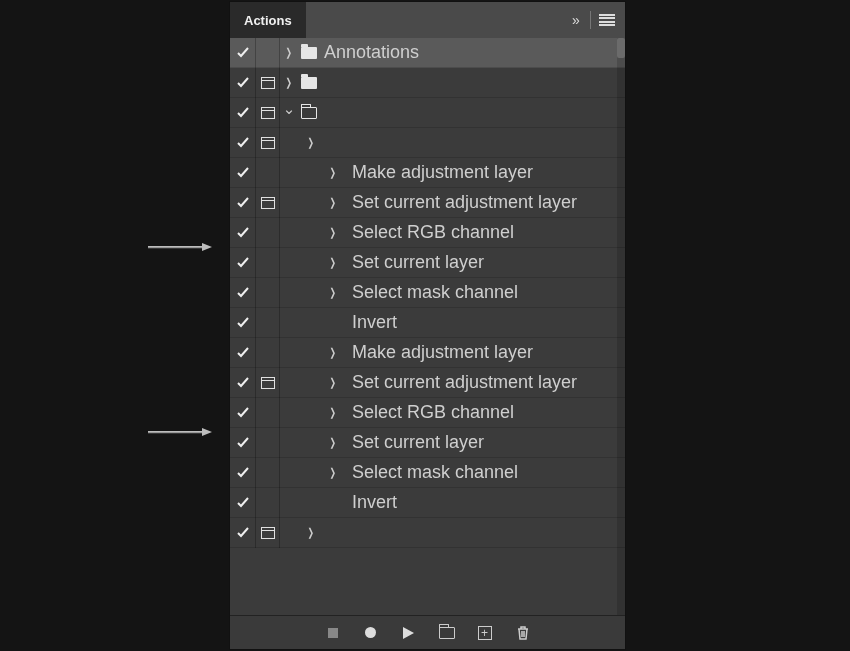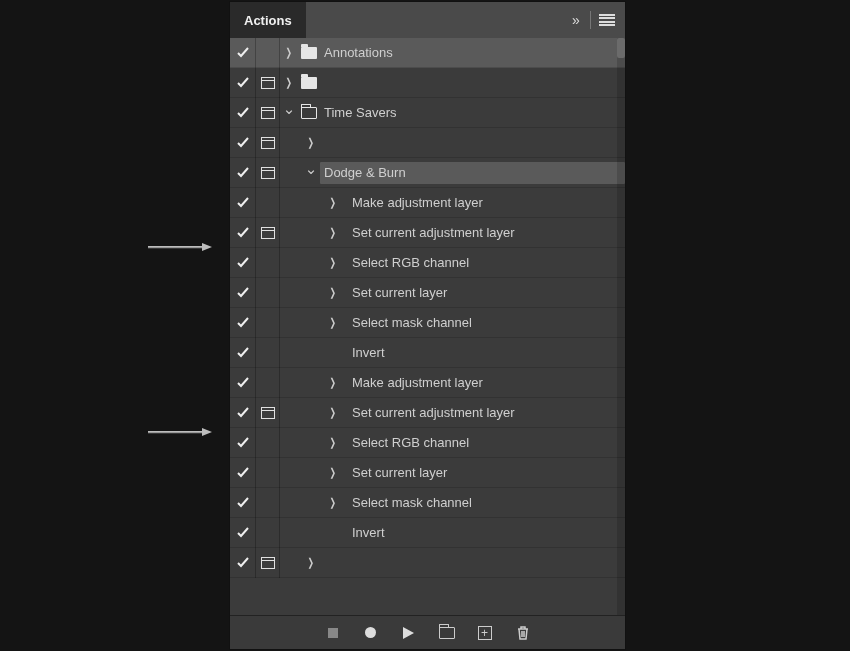--- a/index.html
+++ b/index.html
@@ -187,21 +187,21 @@
   .label-wrap {
     flex:1;
     height: 22px;
     display:flex;
     align-items:center;
     padding-left: 4px;
     padding-right: 4px;
   }
   .label {
     color: var(--text-dim);
-    font-size: 13px;
+    font-size: 18px;
     white-space: nowrap;
   }
   .icon-slot {
     width: 22px;
     height: var(--row-h);
     display:flex;align-items:center;justify-content:center;
   }
   .indent { height: var(--row-h); }
   
   .footer {
@@ -312,50 +312,32 @@
             </svg>
           </div>
           <div class="col-dialog">
             <div class="dialog-icon"></div>
           </div>
           <div class="indent" style="width: 0px;"></div>
           <div class="disclosure open"></div>
           <div class="icon-slot">
             <div class="folder-open"></div>
           </div>
-          <div class="label-wrap">
-            <span class="label">Time Savers</span>
-          </div>
         </div>
         <div class="row">
           <div class="col-check">
             <svg class="check" viewBox="0 0 14 14">
               <path d="M2 7l3 3 7-8" fill="none" stroke="#eee" stroke-width="2"></path>
             </svg>
           </div>
           <div class="col-dialog">
             <div class="dialog-icon"></div>
           </div>
           <div class="indent" style="width: 22px;"></div>
           <div class="disclosure closed"></div>
-        </div>
-        <div class="row selected">
-          <div class="col-check">
-            <svg class="check" viewBox="0 0 14 14">
-              <path d="M2 7l3 3 7-8" fill="none" stroke="#eee" stroke-width="2"></path>
-            </svg>
-          </div>
-          <div class="col-dialog">
-            <div class="dialog-icon"></div>
-          </div>
-          <div class="indent" style="width: 22px;"></div>
-          <div class="disclosure open"></div>
-          <div class="label-wrap">
-            <span class="label">Dodge &amp; Burn</span>
-          </div>
         </div>
         <div class="row">
           <div class="col-check">
             <svg class="check" viewBox="0 0 14 14">
               <path d="M2 7l3 3 7-8" fill="none" stroke="#eee" stroke-width="2"></path>
             </svg>
           </div>
           <div class="col-dialog"></div>
           <div class="indent" style="width: 44px;"></div>
           <div class="disclosure closed"></div>

